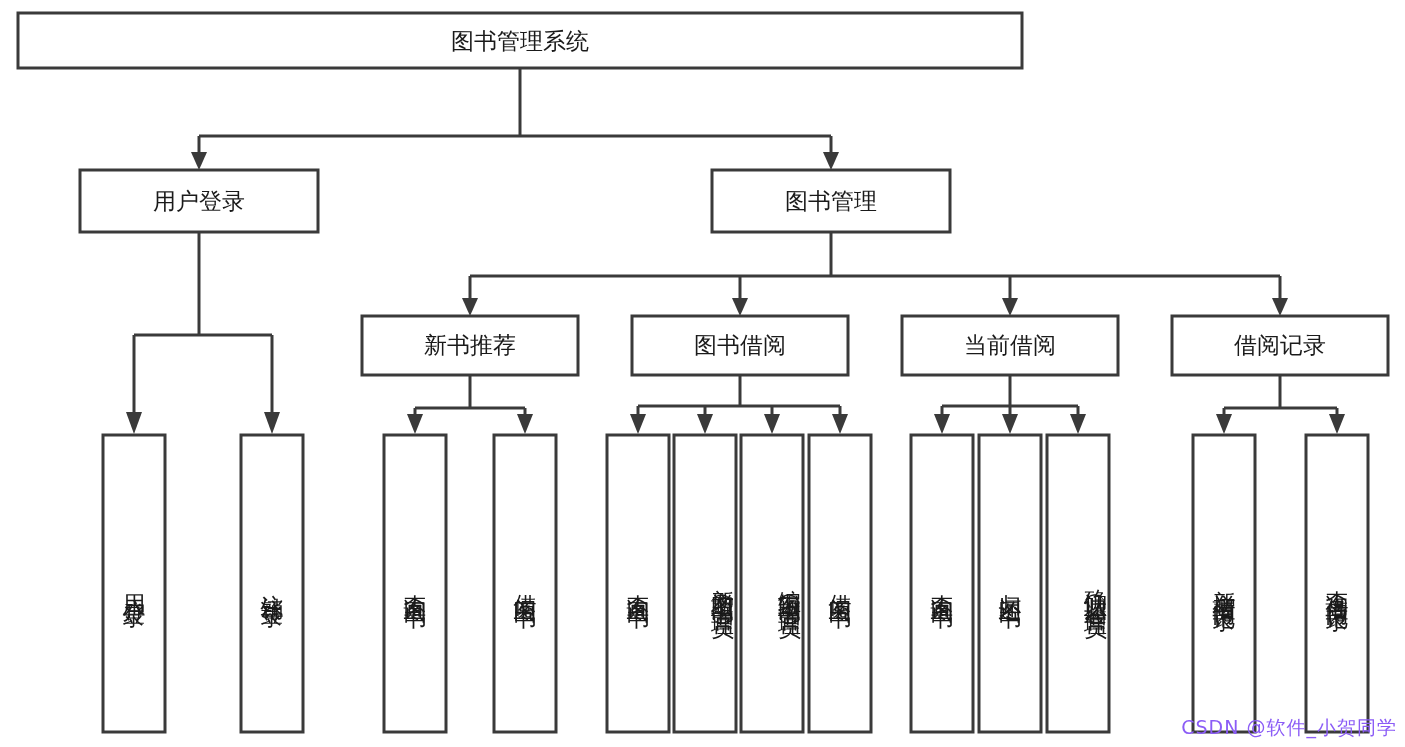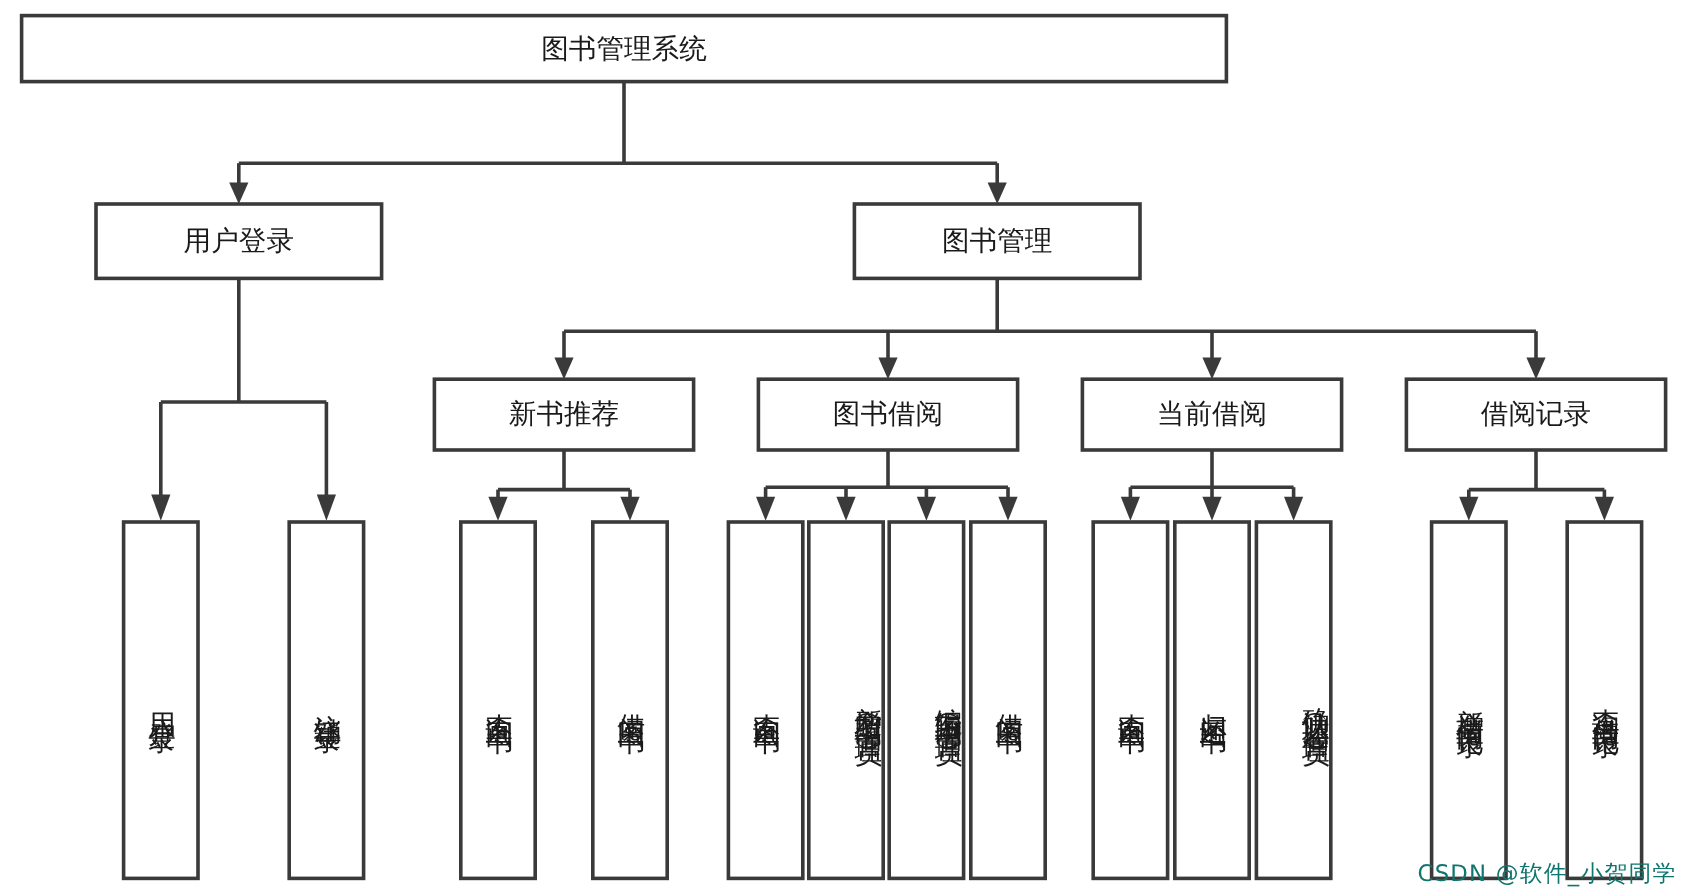--- a/index.html
+++ b/index.html
@@ -62,21 +62,21 @@
     color: #1a1a1a;
     white-space: nowrap;
     pointer-events: none;
   }
   .watermark {
     position: absolute;
     right: 8px;
     bottom: 6px;
     font-family: "DejaVu Sans", "Liberation Sans", sans-serif;
     font-size: 19px;
-    color: #0f766e;
+    color: #8b5cf6;
     letter-spacing: 1px;
     white-space: nowrap;
   }
 </style>
 </head>
 <body>
 
 <div id="diagram-root">
 
   <svg class="diagram-canvas" viewBox="0 0 1405 747">

